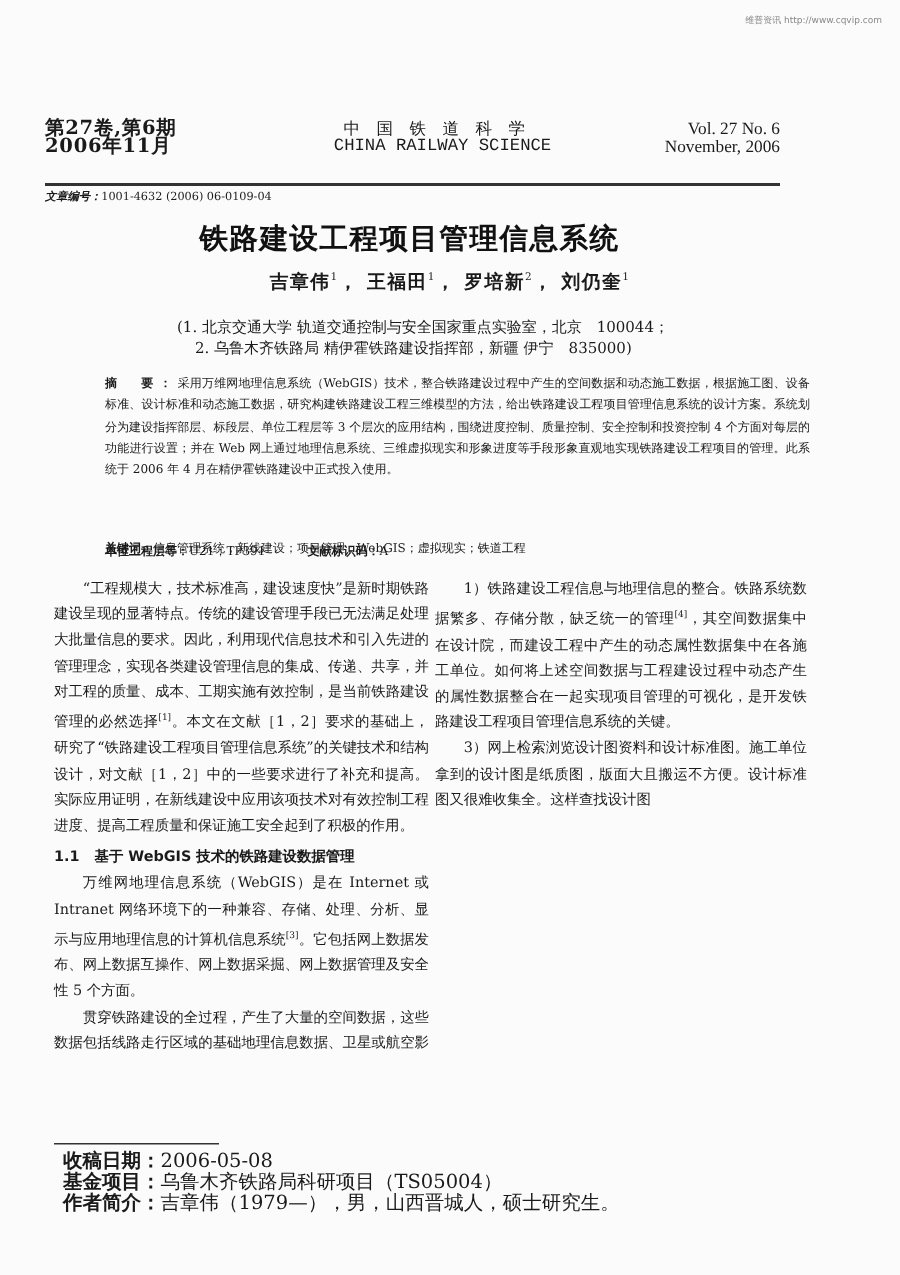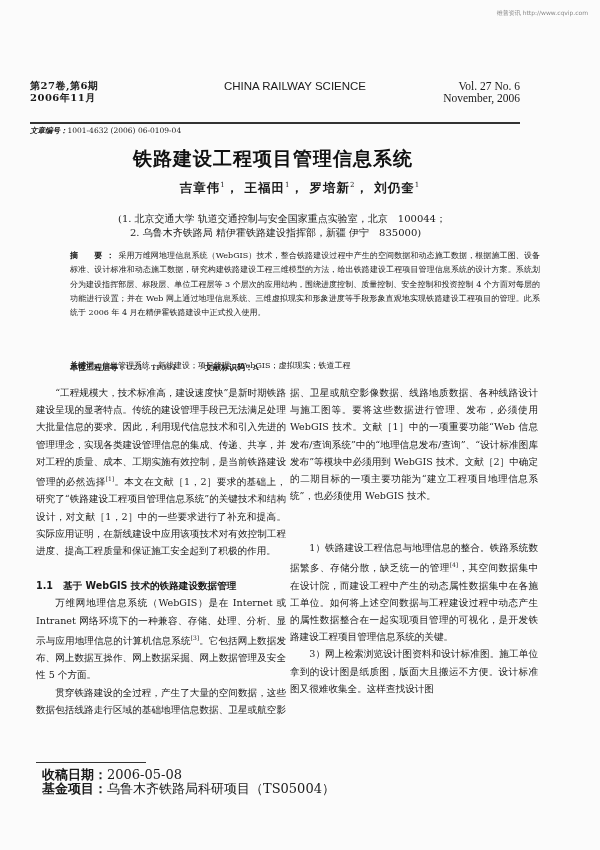--- a/index.html
+++ b/index.html
@@ -2,24 +2,24 @@
 <html><head>
 <meta charset="utf-8">
 <style>
   * { box-sizing: border-box; margin: 0; padding: 0; }
   html, body { width: 600px; height: 850px; background: #fbfbfb; overflow: hidden; }
   body { position: relative; font-family: "DejaVu Serif", "Liberation Serif", serif; color: #1a1a1a; }
 
   .watermark { position: absolute; top: 9px; right: 12px; font-size: 6px; color: #888; font-family: "DejaVu Sans", sans-serif; }
 
   .header { position: absolute; top: 80px; left: 30px; width: 490px; height: 45px; }
-  .hdr-left { position: absolute; left: 0; top: 0; font-size: 10px; line-height: 12px; font-weight: bold; letter-spacing: 0.5px; }
+  .hdr-left { position: absolute; left: 0; top: 0; font-size: 13px; line-height: 12px; font-weight: bold; letter-spacing: 0.5px; }
   .hdr-center { position: absolute; left: 175px; top: 0; width: 180px; text-align: center; font-size: 11px; line-height: 12px; }
   .hdr-center .cn { letter-spacing: 11px; }
-  .hdr-center .en { font-family: Liberation Sans, sans-serif; font-size: 11.5px; letter-spacing: 0; }
+  .hdr-center .en { font-family: Liberation Mono, monospace; font-size: 11.5px; letter-spacing: 0; }
   .hdr-right { position: absolute; right: 0; top: 0; text-align: right; font-family: "Liberation Serif", serif; font-size: 11.5px; line-height: 12px; }
   .hdr-rule { position: absolute; left: 0; top: 42px; width: 490px; height: 2px; background: #333; }
 
   .article-no { position: absolute; top: 126px; left: 30px; font-size: 7.5px; }
   .article-no b { font-weight: bold; font-style: italic; }
 
   .title { position: absolute; top: 146px; left: 0; width: 546px; text-align: center; font-family: "DejaVu Sans", sans-serif; font-weight: bold; font-size: 19px; letter-spacing: 1px; color: #111; }
   .authors { position: absolute; top: 180px; left: 0; width: 600px; text-align: center; font-size: 12.5px; font-weight: bold; letter-spacing: 1px; }
   .authors sup { font-size: 7px; font-weight: normal; }
   .affil { position: absolute; left: 118px; font-size: 10px; line-height: 14px; }
@@ -35,38 +35,39 @@
   .kw .gap { display: inline-block; width: 28px; }
 
   .col { position: absolute; top: 384px; width: 250px; font-size: 9.6px; line-height: 17.2px; text-align: justify; }
   .col.left { left: 36px; }
   .col.right { left: 290px; width: 248px; }
   .col p { text-indent: 2em; }
   .col p.noindent { text-indent: 0; }
   .col sup { font-size: 6px; }
   .sec1 { font-family: "DejaVu Sans", sans-serif; font-size: 13px; margin: 10px 0 8px 0; letter-spacing: 1px; }
   .sec1 .num { margin-right: 18px; }
-  .sec11 { font-family: "DejaVu Sans", sans-serif; font-weight: bold; font-size: 9.6px; margin-top: 18px; }
+  .sec11 { font-family: "DejaVu Sans", sans-serif; font-weight: bold; font-size: 9.6px; margin-top: 4px; }
   .sec11 .num { margin-right: 10px; }
 
   .fn-rule { position: absolute; top: 762px; left: 36px; width: 110px; height: 1px; background: #333; }
   .footnotes { position: absolute; top: 768px; left: 42px; font-size: 13px; line-height: 14px; }
   .footnotes b { font-weight: bold; }
 </style>
 </head>
 <body>
 
 <div class="watermark">维普资讯 http://www.cqvip.com</div>
 
 <div class="header">
   <div class="hdr-left">
     <div>第27卷,第6期</div>
     <div>2006年11月</div>
   </div>
   <div class="hdr-center">
+    <div class="cn">中国铁道科学</div>
     <div class="en">CHINA RAILWAY SCIENCE</div>
   </div>
   <div class="hdr-right">
     <div>Vol. 27  No. 6</div>
     <div>November, 2006</div>
   </div>
   <div class="hdr-rule"></div>
 </div>
 
 <div class="article-no">
@@ -97,25 +98,22 @@
 </div>
 
 <div class="col left">
   <p><span>“工程规模大，技术标准高，建设速度快”是新时期铁路建设呈现的显著特点。传统的建设管理手段已无法满足处理大批量信息的要求。因此，利用现代信息技术和引入先进的管理理念，实现各类建设管理信息的集成、传递、共享，并对工程的质量、成本、工期实施有效控制，是当前铁路建设管理的必然选择</span><sup>[1]</sup><span>。本文在文献［1，2］要求的基础上，研究了“铁路建设工程项目管理信息系统”的关键技术和结构设计，对文献［1，2］中的一些要求进行了补充和提高。实际应用证明，在新线建设中应用该项技术对有效控制工程进度、提高工程质量和保证施工安全起到了积极的作用。</span></p>
   <div class="sec11"><span class="num">1.1</span><span>基于 WebGIS 技术的铁路建设数据管理</span></div>
   <p><span>万维网地理信息系统（WebGIS）是在 Internet 或 Intranet 网络环境下的一种兼容、存储、处理、分析、显示与应用地理信息的计算机信息系统</span><sup>[3]</sup><span>。它包括网上数据发布、网上数据互操作、网上数据采掘、网上数据管理及安全性 5 个方面。</span></p>
   <p id="flow-p" style="height:34px;overflow:hidden;"><span>贯穿铁路建设的全过程，产生了大量的空间数据，这些数据包括线路走行区域的基础地理信息数据、卫星或航空影像数据、线路地质数据、各种线路设计与施工图等。要将这些数据进行管理、发布，必须使用 WebGIS 技术。文献［1］中的一项重要功能“Web 信息发布/查询系统”中的“地理信息发布/查询”、“设计标准图库发布”等模块中必须用到 WebGIS 技术。文献［2］中确定的二期目标的一项主要功能为“建立工程项目地理信息系统”，也必须使用 WebGIS 技术。</span></p>
 </div>
 
 <div class="col right">
-  <p class="noindent" style="height:155px;overflow:hidden;position:relative;">
-    
-    <span>据、卫星或航空影像数据、线路地质数据、各种线路设计与施工图等。要将这些数据进行管理、发布，必须使用 WebGIS 技术。文献［1］中的一项重要功能“Web 信息发布/查询系统”中的“地理信息发布/查询”、“设计标准图库发布”等模块中必须用到 WebGIS 技术。文献［2］中确定的二期目标的一项主要功能为“建立工程项目地理信息系统”，也必须使用 WebGIS 技术。</span>
-  </p>
   <p><span>1）铁路建设工程信息与地理信息的整合。铁路系统数据繁多、存储分散，缺乏统一的管理</span><sup>[4]</sup><span>，其空间数据集中在设计院，而建设工程中产生的动态属性数据集中在各施工单位。如何将上述空间数据与工程建设过程中动态产生的属性数据整合在一起实现项目管理的可视化，是开发铁路建设工程项目管理信息系统的关键。</span></p>
   <p><span>3）网上检索浏览设计图资料和设计标准图。施工单位拿到的设计图是纸质图，版面大且搬运不方便。设计标准图又很难收集全。这样查找设计图</span></p>
 </div>
 
 <div class="fn-rule"></div>
 <div class="footnotes">
   <div><b>收稿日期：</b><span>2006-05-08</span></div>
   <div><b>基金项目：</b><span>乌鲁木齐铁路局科研项目（TS05004）</span></div>
+  <div><b>作者简介：</b><span>吉章伟（1979—），男，山西晋城人，硕士研究生。</span></div>
 </div>
 
 </body></html>

